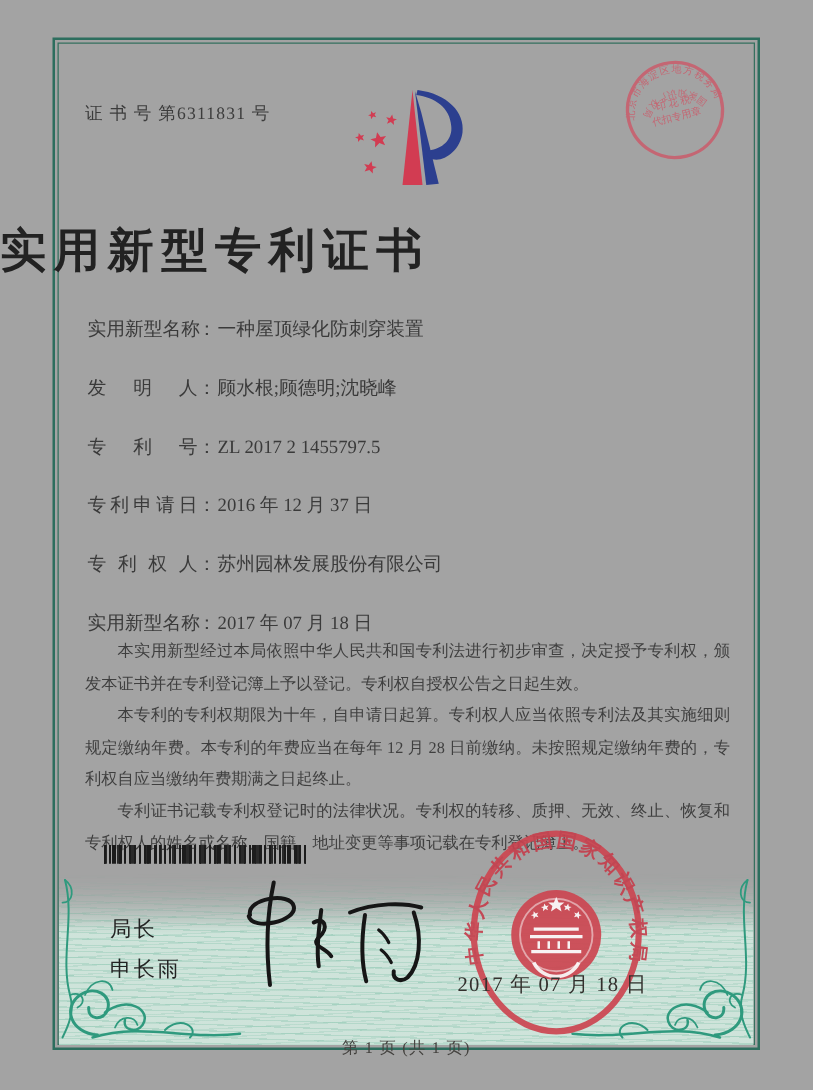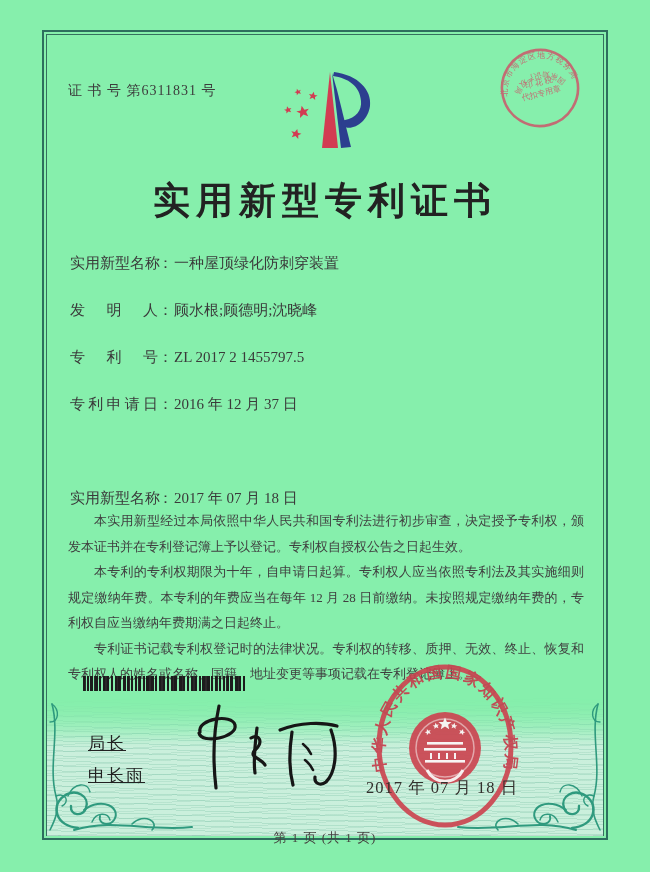--- a/index.html
+++ b/index.html
@@ -1,52 +1,52 @@
 <!DOCTYPE html>
 <html><head>
 <meta charset="utf-8">
 <style>
   html,body{margin:0;padding:0;background:#e9e9e9;}
   .page{
-    position:relative;width:650px;height:872px;background:#86efac;
+    position:relative;width:650px;height:872px;background:#a3a3a3;
     font-family:"Liberation Serif","DejaVu Serif",serif;color:#3a3a3a;
     overflow:hidden;margin:0 auto;
   }
   
   .frame{position:absolute;left:42px;top:30px;width:562px;height:806px;
     border:2px solid #2d6e5e;}
   .frame-inner{position:absolute;left:2px;top:2px;right:2px;bottom:2px;
     border:1px solid #35705f;}
   
   .guilloche{
     position:absolute;left:47px;top:698px;width:556px;height:138px;
     background:
       repeating-linear-gradient(2deg,  rgba(110,185,158,.28) 0 1px, rgba(0,0,0,0) 1px 5px),
       repeating-linear-gradient(-3deg, rgba(110,185,158,.20) 0 1px, rgba(0,0,0,0) 1px 7px),
       linear-gradient(to bottom, rgba(224,243,234,.0), rgba(214,239,228,.85) 50px);
     -webkit-mask-image:linear-gradient(to bottom, rgba(0,0,0,0), #000 45px);
     mask-image:linear-gradient(to bottom, rgba(0,0,0,0), #000 45px);
   }
   .cert-no{position:absolute;left:68px;top:82px;font-size:14px;letter-spacing:1px;color:#3c3c3c;}
   .logo{position:absolute;left:280px;top:66px;width:96px;height:88px;}
-  .title{position:absolute;left:0;top:176px;width:100%;text-align:center;
+  .title{position:absolute;left:0;top:176px;width:100%;text-align:left;
     font-size:37px;font-weight:bold;letter-spacing:6px;color:#222;}
   .field{position:absolute;left:70px;width:520px;font-size:15px;color:#3a3a3a;white-space:nowrap;}
   .f-label{display:inline-block;width:88px;text-align:justify;text-align-last:justify;vertical-align:top;}
   .f-colon{display:inline-block;width:16px;}
   .body-text{position:absolute;left:68px;top:508px;width:516px;}
   .body-text p{margin:0;font-size:13px;line-height:25.5px;text-indent:2em;
     text-align:justify;color:#3f3f3f;}
   .barcode{position:absolute;left:83px;top:676px;width:164px;height:15px;
     background:
       repeating-linear-gradient(90deg,#1c1c1c 0 2px,rgba(0,0,0,0) 2px 4px),
       repeating-linear-gradient(90deg,#1c1c1c 0 1px,rgba(0,0,0,0) 1px 7px),
       repeating-linear-gradient(90deg,#2a2a2a 0 3px,rgba(0,0,0,0) 3px 11px);}
   .director{position:absolute;left:88px;top:732px;z-index:3;
-    font-family:"Liberation Sans","DejaVu Sans",sans-serif;font-size:17px;color:#222;letter-spacing:2px;text-decoration:underline;}
+    font-family:"Liberation Sans","DejaVu Sans",sans-serif;font-size:17px;color:#222;letter-spacing:2px;}
   .director div{margin-bottom:9px;}
   .signature{position:absolute;left:185px;top:700px;z-index:3;}
   .seal-big{position:absolute;left:370px;top:660px;z-index:2;opacity:.93;}
   .seal-date{position:absolute;left:366px;top:777px;z-index:4;font-size:16.5px;
     letter-spacing:1px;color:#33302d;white-space:nowrap;}
   .seal-tax{position:absolute;left:498px;top:46px;transform:rotate(-14deg);opacity:.9;}
   .footer{position:absolute;left:0;top:823px;width:100%;text-align:center;
     font-size:13px;letter-spacing:1px;color:#44423f;z-index:3;margin-top:6px;}
   .flourish{position:absolute;z-index:1;}
   .flourish.left{left:44px;top:700px;}
@@ -118,20 +118,23 @@
     <span class="f-label">发明人</span><span class="f-colon">：</span><span class="f-value">顾水根;顾德明;沈晓峰</span>
   </div>
   <div class="field" style="top:254px">
     <span class="f-label">实用新型名称</span><span class="f-colon">：</span><span class="f-value">一种屋顶绿化防刺穿装置</span>
   </div>
   <div class="field" style="top:348px">
     <span class="f-label">专利号</span><span class="f-colon">：</span><span class="f-value">ZL 2017 2 1455797.5</span>
   </div>
   <div class="field" style="top:395px">
     <span class="f-label">专利申请日</span><span class="f-colon">：</span><span class="f-value">2016 年 12 月 37 日</span>
+  </div>
+  <div class="field" style="top:442px">
+    <span class="f-label">专利权人</span><span class="f-colon">：</span><span class="f-value">苏州园林发展股份有限公司</span>
   </div>
   <div class="field" style="top:489px">
     <span class="f-label">实用新型名称</span><span class="f-colon">：</span><span class="f-value">2017 年 07 月 18 日</span>
   </div>
 
   <div class="body-text">
     <p>本实用新型经过本局依照中华人民共和国专利法进行初步审查，决定授予专利权，颁发本证书并在专利登记簿上予以登记。专利权自授权公告之日起生效。</p>
     <p>本专利的专利权期限为十年，自申请日起算。专利权人应当依照专利法及其实施细则规定缴纳年费。本专利的年费应当在每年 12 月 28 日前缴纳。未按照规定缴纳年费的，专利权自应当缴纳年费期满之日起终止。</p>
     <p>专利证书记载专利权登记时的法律状况。专利权的转移、质押、无效、终止、恢复和专利权人的姓名或名称、国籍、地址变更等事项记载在专利登记簿上。</p>
   </div>

